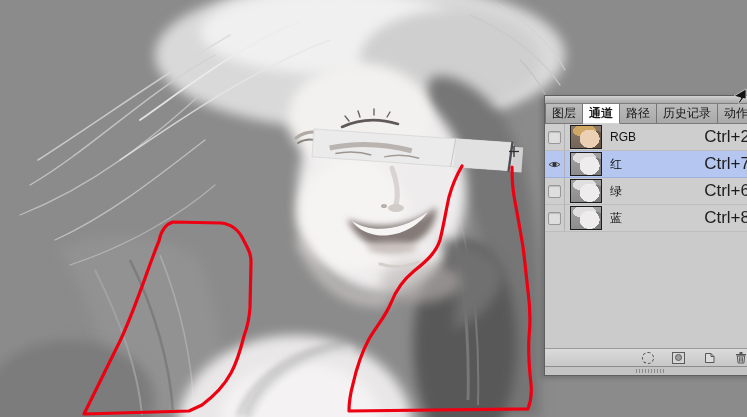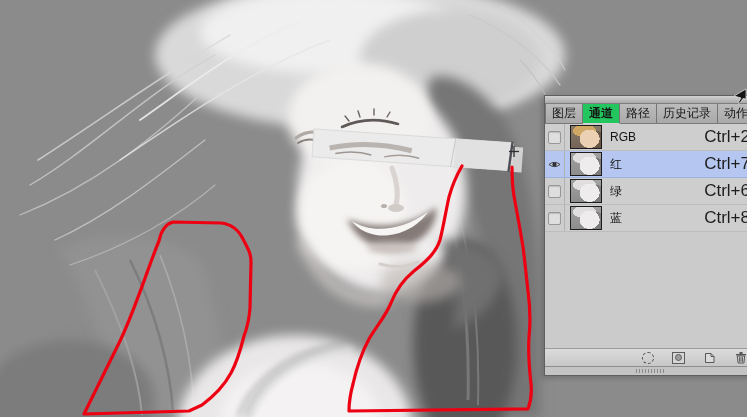--- a/index.html
+++ b/index.html
@@ -9,21 +9,21 @@
 
   
   .panel{position:absolute;left:536px;top:95px;width:210px;height:279px;
          border:1px solid #5f5f5f;border-right:none;background:#cecece;
          display:flex;flex-direction:column;box-shadow:-2px 2px 5px rgba(0,0,0,.18);margin-left:8px;}
   .panel-header{height:7px;background:linear-gradient(#d2d2d2,#a9a9a9);border-bottom:1px solid #7e7e7e;}
   .tabs{display:flex;height:19px;background:#8f8f8f;border-bottom:1px solid #7a7a7a;}
   .tab{display:flex;align-items:center;padding:0 6px;font-size:12px;color:#161616;
        background:linear-gradient(#bcbcbc,#a9a9a9);border-right:1px solid #757575;cursor:default;white-space:nowrap;}
   .tab:first-child{border-left:1px solid #757575;}
-  .tab.active{background:#22c55e;font-weight:bold;margin-bottom:-1px;border-bottom:1px solid #d3d3d3;}
+  .tab.active{background:#ffffff;font-weight:bold;margin-bottom:-1px;border-bottom:1px solid #d3d3d3;}
   .rows{display:flex;flex-direction:column;}
   .row{display:flex;align-items:center;height:26px;border-bottom:1px solid #bdbdbd;background:#cecece;}
   .row.selected{background:#b5c7f0;border-bottom-color:#9db2de;}
   .eye-cell{width:19px;align-self:stretch;display:flex;align-items:center;justify-content:center;
             border-right:1px solid #b2b2b2;}
   .eye-well{width:11px;height:11px;background:#dedede;border:1px solid #979797;border-radius:2px;
             box-shadow:inset 0 1px 1px rgba(0,0,0,.15);}
   .thumb{width:30px;height:22px;margin-left:5px;border:1px solid #1c1c1c;
     background:
       radial-gradient(60% 75% at 62% 58%, #eeecec 0 55%, rgba(0,0,0,0) 56%),

